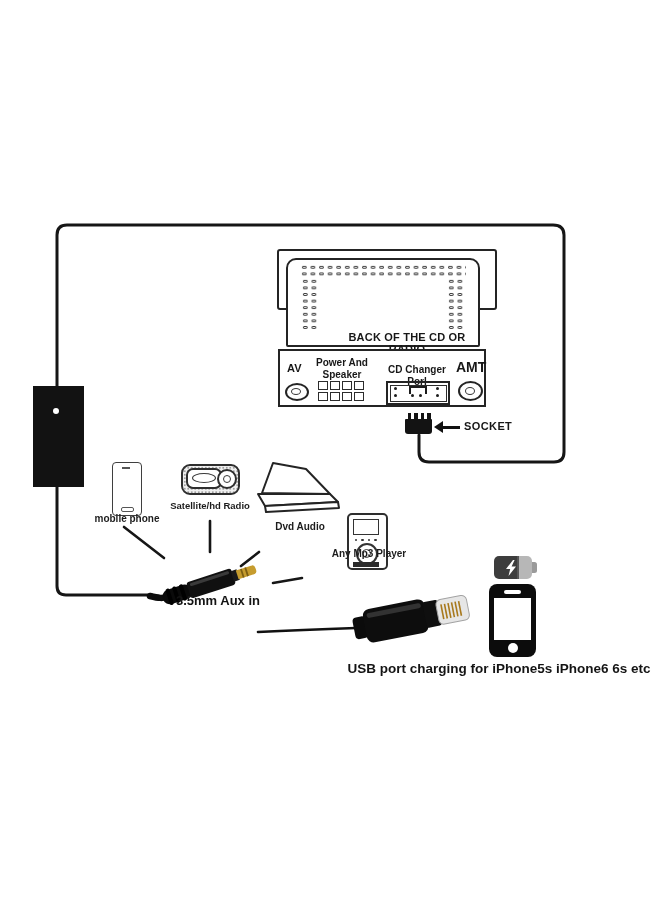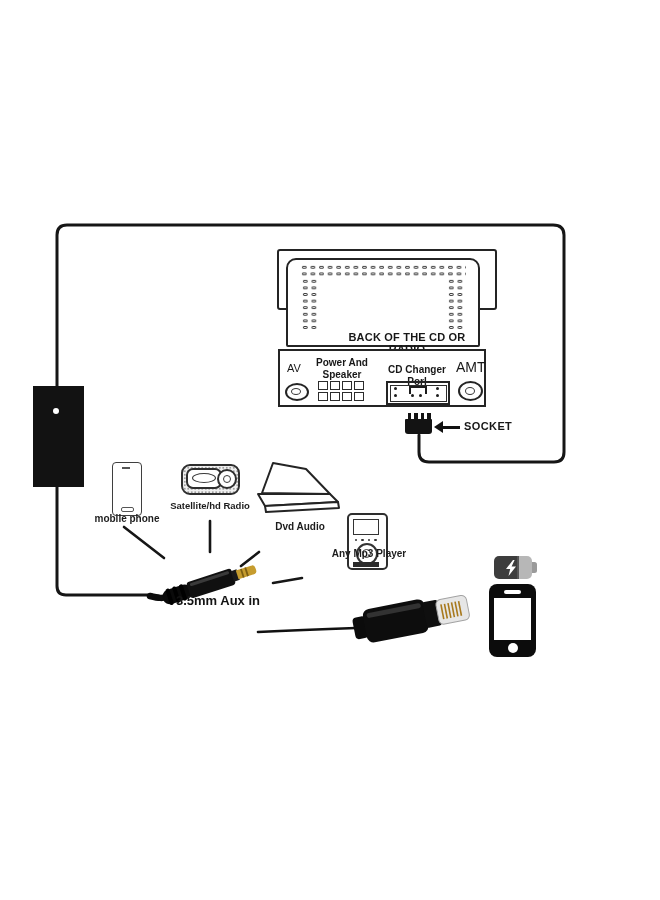--- a/index.html
+++ b/index.html
@@ -14,21 +14,21 @@
   .back-flap{left:277px;top:249px;width:216px;height:57px;border:2px solid #242424;border-radius:3px;background:#fff;}
   .radio-panel{left:286px;top:258px;width:190px;height:85px;border:2px solid #242424;background:#fff;border-radius:10px 10px 2px 2px;}
   .dots{background-image:radial-gradient(2.7px 2.1px at 50% 50%, #ffffff 0 0.9px, #3a3a3a 1.2px 2.1px, rgba(0,0,0,0) 2.4px);background-size:8.6px 6.6px;}
   .dots-top{left:12px;top:4px;width:166px;height:14px;}
   .dots-left{left:13px;top:18px;width:18px;height:53px;}
   .dots-right{right:13px;top:18px;width:18px;height:53px;}
   .back-label{left:0;right:0;top:71px;text-align:center;font-size:11px;font-weight:bold;letter-spacing:.2px;color:#171717;padding-left:48px;}
 
   
   .conn-panel{left:278px;top:349px;width:204px;height:54px;border:2px solid #242424;background:#fff;}
-  .lbl{font-weight:normal;color:#171717;}
+  .lbl{font-weight:bold;color:#171717;}
   .av-label{left:7px;top:11px;font-size:11px;}
   .amt-label{left:176px;top:8px;font-size:14px;}
   .two-line{text-align:center;font-size:10px;line-height:11.5px;font-weight:bold;color:#171717;}
   .power-label{left:30px;top:6px;width:64px;}
   .cd-label{left:95px;top:4px;width:84px;margin-top:9px;}
   .ring{border:2px solid #242424;border-radius:50%;background:#fff;}
   .ring-inner{border:1.5px solid #3a3a3a;border-radius:50%;}
   .av-oval{left:5px;top:32px;width:20px;height:14px;}
   .av-oval .ring-inner{position:absolute;left:4px;top:3px;width:8px;height:5px;}
   .amt-oval{left:178px;top:30px;width:21px;height:16px;}
@@ -248,14 +248,15 @@
     <svg width="18" height="18" style="position:absolute;left:8px;top:2.5px;">
       <polygon points="11,1 4,10 8.2,10 6.5,17 14,7.5 9.6,7.5 12.6,1" fill="#ffffff"></polygon>
     </svg>
   </div>
   <div class="abs iphone">
     <span class="speaker"></span>
       <span class="screen"></span>
       <span class="home"></span>
   </div>
 
+  <div class="abs caption">USB port charging for iPhone5s iPhone6 6s etc</div>
 
 </div>
 
 </body></html>

